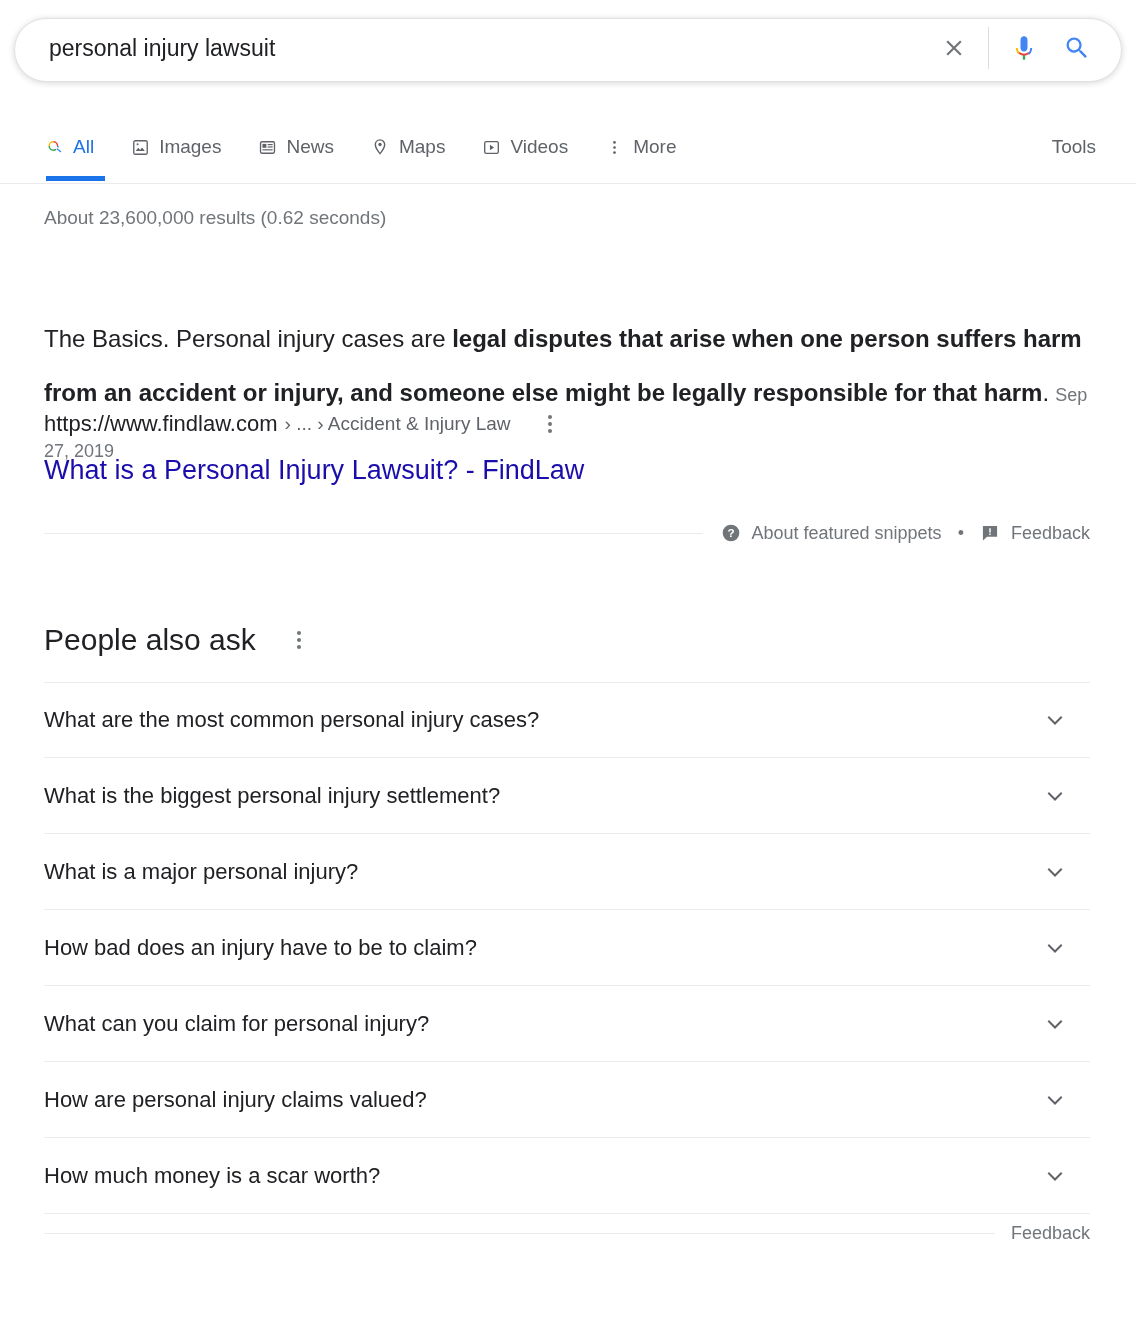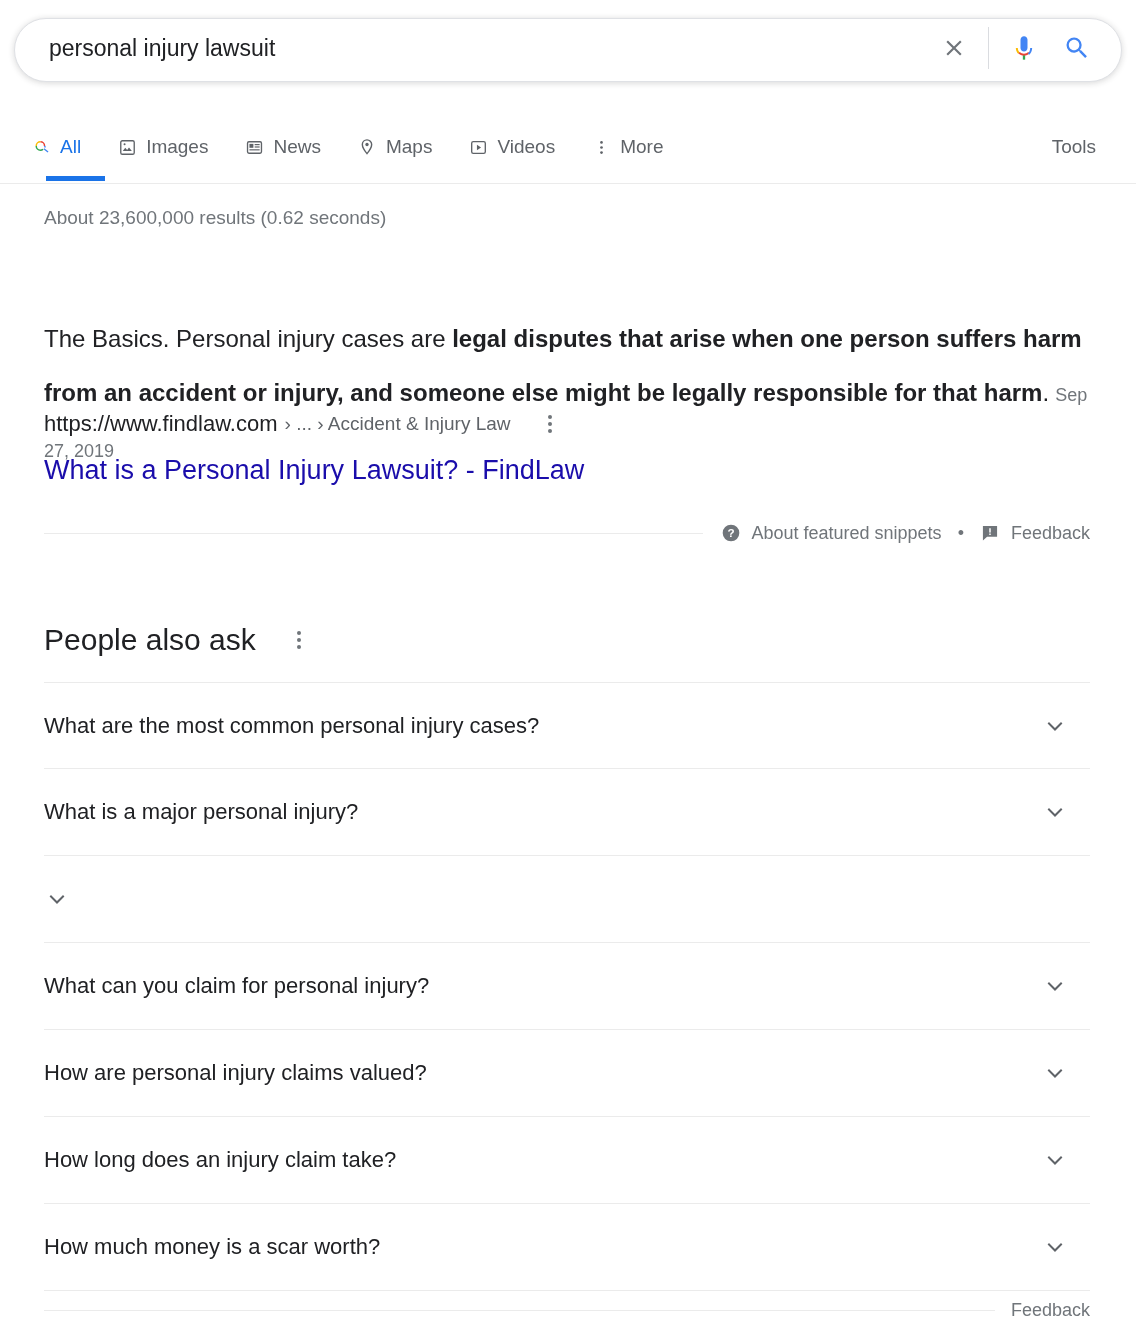--- a/index.html
+++ b/index.html
@@ -49,21 +49,21 @@
   .mic-icon { width: 30px; height: 30px; margin-right: 22px; }
   .glass-icon { width: 32px; height: 32px; margin-right: 6px; }
 
   
   .navbar {
     position: absolute; left: 0; top: 118px;
     width: 1136px; height: 66px;
     border-bottom: 1px solid #ebebeb;
   }
   .nav-inner {
-    position: absolute; left: 31px; top: 0;
+    position: absolute; left: 44px; top: 0;
     display: flex; align-items: center; height: 58px;
   }
   .nav-item {
     display: flex; align-items: center;
     height: 58px;
     margin-right: 36px;
     cursor: pointer;
     position: relative;
     white-space: nowrap;
   }
@@ -158,21 +158,21 @@
   }
   .paa-head {
     display: flex; align-items: center;
     height: 56px;
   }
   .paa-title { font-size: 30px; color: #202124; line-height: 36px; font-weight: 400; }
   .paa-head .kebab { margin-left: 32px; }
 
   .paa-list { margin-top: 14px; }
   .paa-item {
-    height: 87px;
+    height: 76px;
     border-bottom: 1px solid #ebebeb;
     display: flex; align-items: center; justify-content: space-between;
     cursor: pointer;
     padding-right: 22px;
   }
   .paa-item:first-child { border-top: 1px solid #ebebeb; }
   .paa-q { font-size: 22px; color: #202124; line-height: 28px; }
   .chev { width: 26px; height: 26px; display: flex; align-items: center; justify-content: center; flex: 0 0 auto; }
 
   .paa-footer {
@@ -347,52 +347,53 @@
   <div class="paa-list" id="paa-list">
       <div class="paa-item">
         <span class="paa-q">What are the most common personal injury cases?</span>
         <span class="chev">
           <svg viewBox="0 0 24 24" width="24" height="24" aria-hidden="true">
             <path fill="none" stroke="#5f6368" stroke-width="2" stroke-linecap="square" d="M6 9.5l6 6 6-6"></path>
           </svg>
         </span>
       </div>
       <div class="paa-item">
+        <span class="paa-q">What is the biggest personal injury settlement?</span>
+        <span class="chev">
+          <svg viewBox="0 0 24 24" width="24" height="24" aria-hidden="true">
+            <path fill="none" stroke="#5f6368" stroke-width="2" stroke-linecap="square" d="M6 9.5l6 6 6-6"></path>
+          </svg>
+        </span>
+      </div>
+      <div class="paa-item">
         <span class="paa-q">What is a major personal injury?</span>
         <span class="chev">
           <svg viewBox="0 0 24 24" width="24" height="24" aria-hidden="true">
             <path fill="none" stroke="#5f6368" stroke-width="2" stroke-linecap="square" d="M6 9.5l6 6 6-6"></path>
           </svg>
         </span>
       </div>
       <div class="paa-item">
+        <span class="paa-q">How bad does an injury have to be to claim?</span>
         <span class="chev">
           <svg viewBox="0 0 24 24" width="24" height="24" aria-hidden="true">
             <path fill="none" stroke="#5f6368" stroke-width="2" stroke-linecap="square" d="M6 9.5l6 6 6-6"></path>
           </svg>
         </span>
       </div>
       <div class="paa-item">
         <span class="paa-q">What can you claim for personal injury?</span>
         <span class="chev">
           <svg viewBox="0 0 24 24" width="24" height="24" aria-hidden="true">
             <path fill="none" stroke="#5f6368" stroke-width="2" stroke-linecap="square" d="M6 9.5l6 6 6-6"></path>
           </svg>
         </span>
       </div>
       <div class="paa-item">
         <span class="paa-q">How are personal injury claims valued?</span>
-        <span class="chev">
-          <svg viewBox="0 0 24 24" width="24" height="24" aria-hidden="true">
-            <path fill="none" stroke="#5f6368" stroke-width="2" stroke-linecap="square" d="M6 9.5l6 6 6-6"></path>
-          </svg>
-        </span>
-      </div>
-      <div class="paa-item">
-        <span class="paa-q">How long does an injury claim take?</span>
         <span class="chev">
           <svg viewBox="0 0 24 24" width="24" height="24" aria-hidden="true">
             <path fill="none" stroke="#5f6368" stroke-width="2" stroke-linecap="square" d="M6 9.5l6 6 6-6"></path>
           </svg>
         </span>
       </div>
       <div class="paa-item">
         <span class="paa-q">How much money is a scar worth?</span>
         <span class="chev">
           <svg viewBox="0 0 24 24" width="24" height="24" aria-hidden="true">

